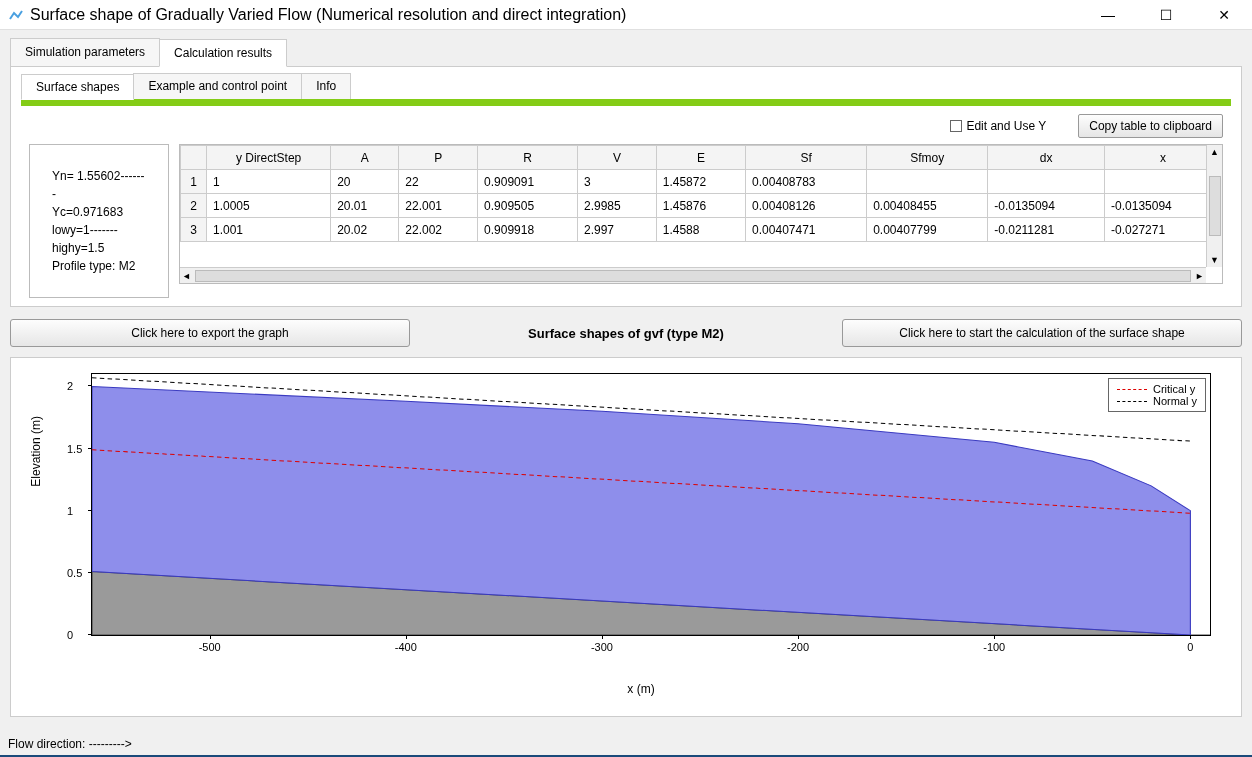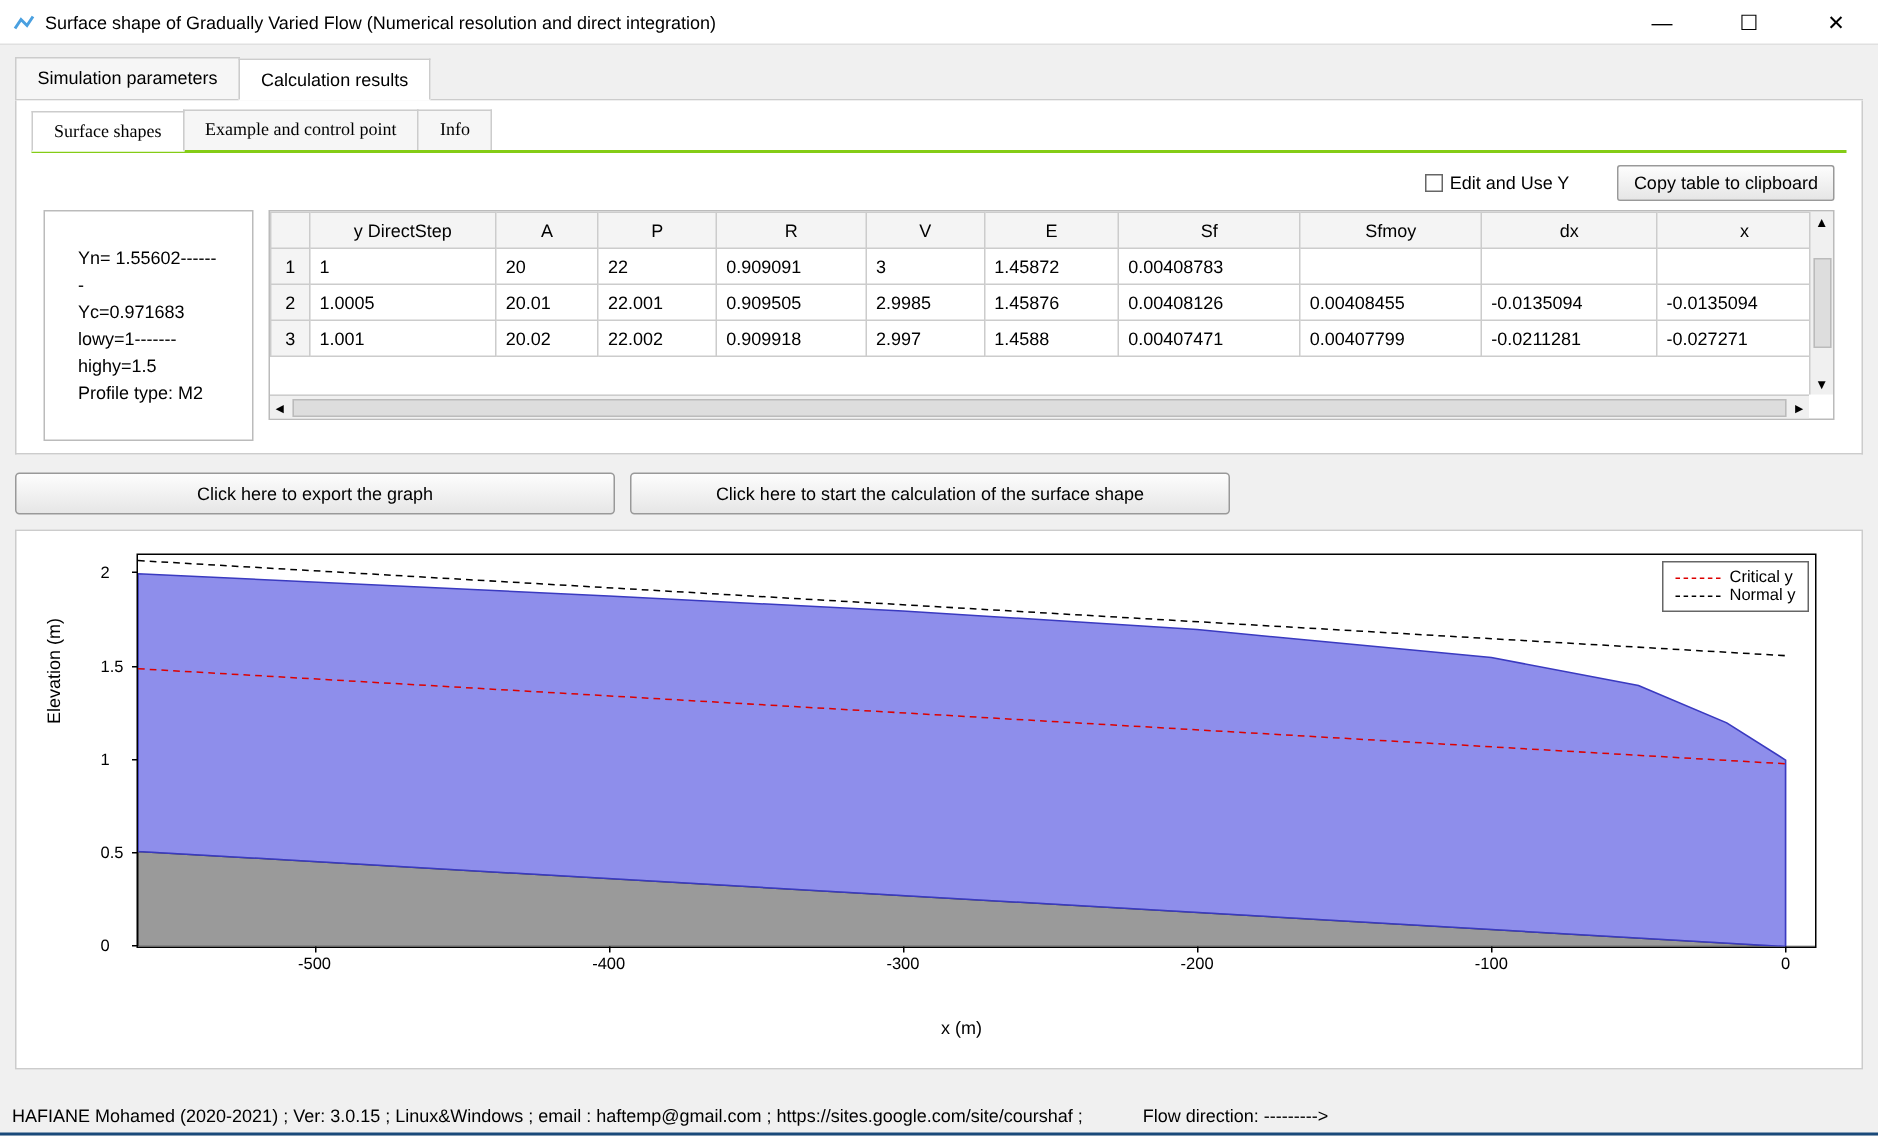--- a/index.html
+++ b/index.html
@@ -16,21 +16,21 @@
 }
 .titlebar {
   display: flex;
   align-items: center;
   background: #fff;
   height: 30px;
   padding: 0 8px;
   border-bottom: 1px solid #e0e0e0;
 }
 .titlebar .icon { width: 16px; height: 16px; margin-right: 6px; display:flex; align-items:center; }
-.titlebar .title { flex: 1; font-size: 12px; }
+.titlebar .title { flex: 1; font-size: 16px; }
 .winbtns { display: flex; gap: 18px; align-items:center; }
 .winbtn { width: 40px; height: 28px; display:flex; align-items:center; justify-content:center; font-size: 14px; }
 .maintabs {
   display: flex;
   margin: 8px 10px 0 10px;
   border-bottom: 1px solid #ccc;
 }
 .tab {
   padding: 6px 14px;
   background: #f6f6f6;
@@ -44,22 +44,21 @@
 .subpanel {
   margin: 0 10px;
   background: #fff;
   border: 1px solid #ccc;
   border-top: none;
   padding: 6px 0 8px 0;
 }
 .subtabs {
   display: flex;
   margin: 0 10px;
-  border-bottom: 2px solid #84cc16;
-  font-family: Liberation Serif, serif;
+  border-bottom: 7px solid #84cc16;
 }
 .subtab {
   padding: 5px 14px;
   background: #f6f6f6;
   border: 1px solid #ccc;
   border-bottom: none;
   margin-right: -1px;
   font-size: 12px;
   cursor: pointer;
 }
@@ -289,20 +288,21 @@
         <span class="arrow">◄</span>
         <span class="thumb"></span>
         <span class="arrow">►</span>
       </div>
     </div>
   </div>
 </div>
 
 <div class="midbar">
   <div class="bigbtn" style="max-width:400px;">Click here to export the graph</div>
+  <div class="charttitle">Surface shapes of gvf (type M2)</div>
   <div class="bigbtn" style="max-width:400px;">Click here to start the calculation of the surface shape</div>
 </div>
 
 <div class="chartpanel">
   <div class="chart-area">
     <div class="ylabel">Elevation (m)</div>
     <div class="plot">
       <svg class="chartlayer" id="chartsvg" viewBox="0 0 1000 260" preserveAspectRatio="none">
           <path d="M0 196.85714285714286 L982.4561403508771 260 L 1000 260 L 0 260 Z" fill="#9a9a9a" stroke="#444"></path>
           <path d="M0 12.380952380952408 L280.7017543859649 27.23809523809527 L456.14035087719293 37.14285714285717 L631.578947368421 49.52380952380955 L807.0175438596491 68.09523809523807 L894.7368421052631 86.66666666666669 L947.3684210526316 111.42857142857144 L982.4561403508771 136.1904761904762 L 982.4561403508771 260 L 0 196.85714285714286 Z" fill="#7a7ae8" fill-opacity="0.85" stroke="#3a3ac0"></path>
@@ -340,15 +340,14 @@
         <div class="xtick" style="left: 80.7018%; margin-top: 47px;">-100</div>
         <div class="xtickline" style="left: 80.7018%;"></div>
         <div class="xtick" style="left: 98.2456%;">0</div>
         <div class="xtickline" style="left: 98.2456%;"></div>
       </div>
     <div class="xlabel">x (m)</div>
   </div>
 </div>
 
 <div class="statusbar">
-  <span>HAFIANE Mohamed (2020-2021) ; Ver: 3.0.15 ; Linux&amp;Windows ; email : haftemp@gmail.com ; https://sites.google.com/site/courshaf     ;</span>
   <span>Flow direction: ---------&gt;</span>
 </div>
 
 </body></html>

